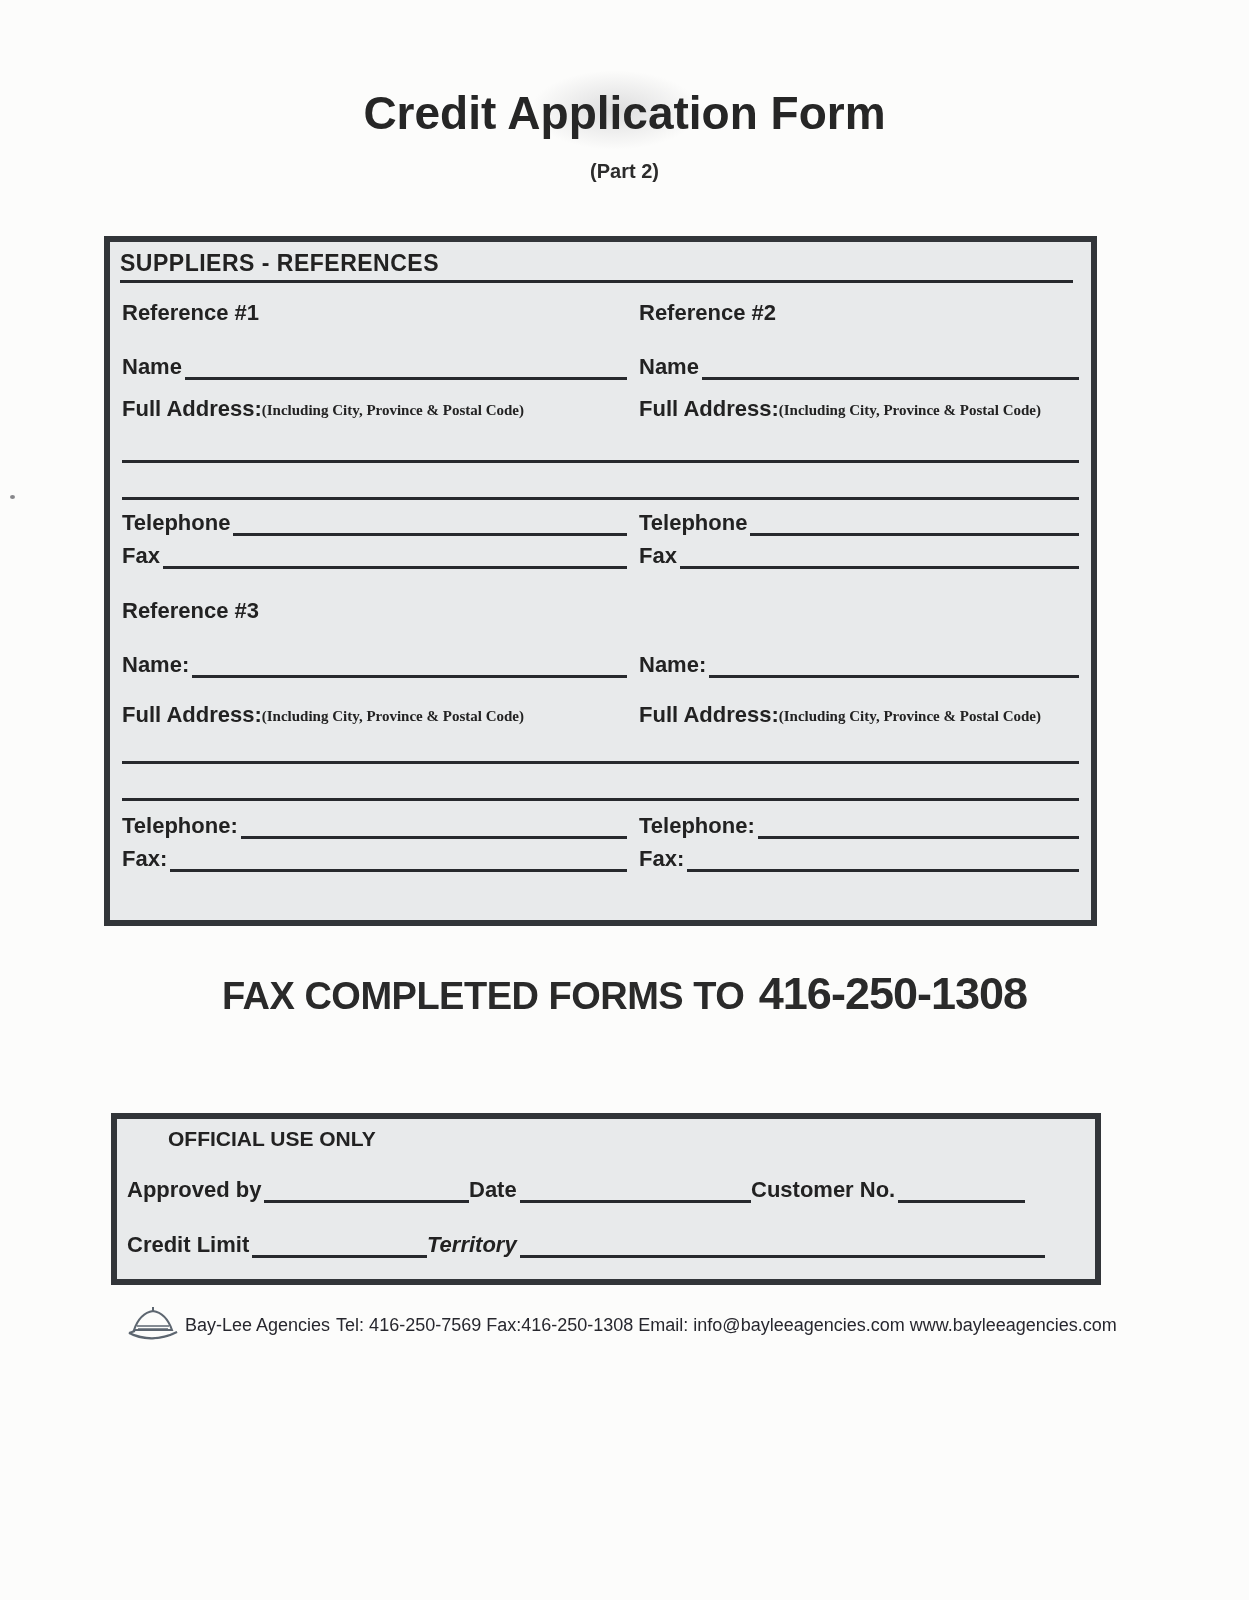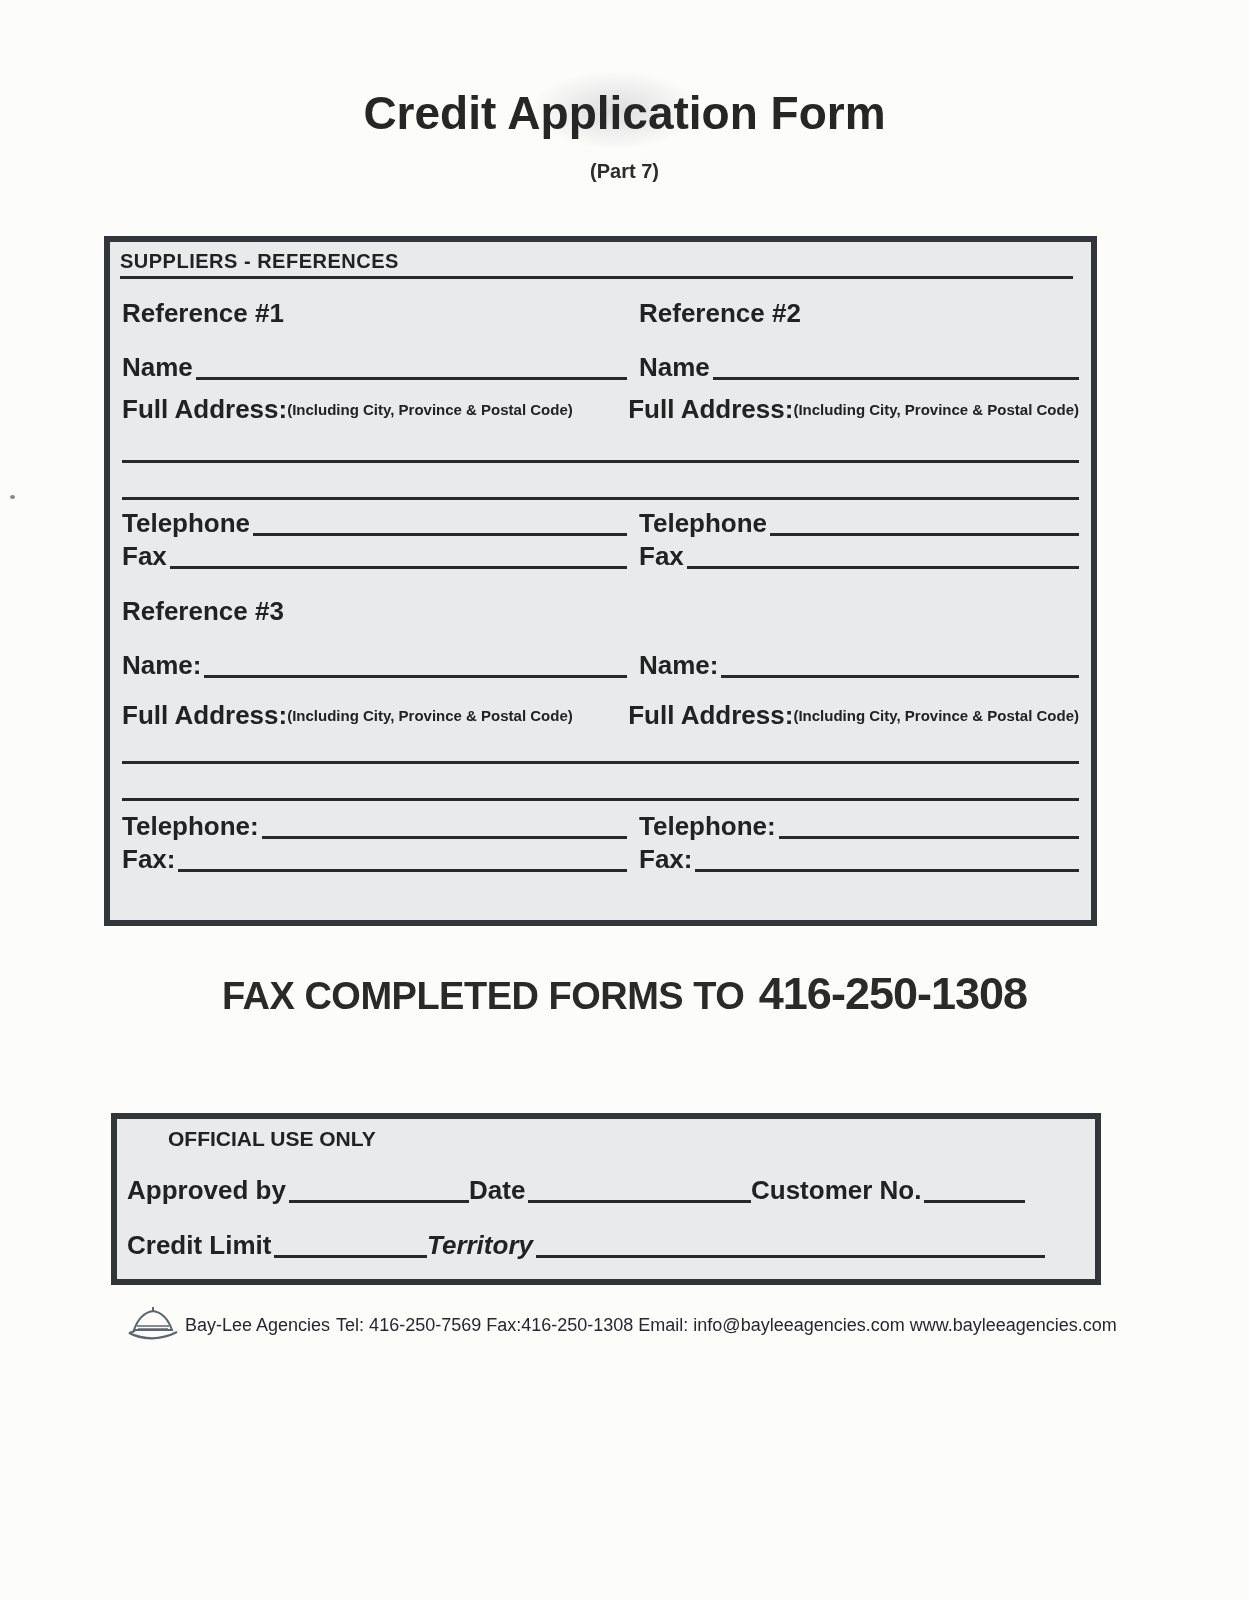--- a/index.html
+++ b/index.html
@@ -29,29 +29,29 @@
   .box {
     position:absolute; box-sizing:border-box;
     background:#e8eaeb; border:6px solid #323539;
   }
   .box.suppliers { left:104px; top:236px; width:993px; height:690px; }
   .box.official  { left:111px; top:1113px; width:990px; height:172px; }
 
   .sheading {
     position:absolute; top:8px; left:10px; right:18px;
     border-bottom:3px solid #27292d; padding-bottom:3px;
-    font-size:20px; font-weight:bold; letter-spacing:0.5px; color:#222;
+    font-size:23px; font-weight:bold; letter-spacing:0.5px; color:#222;
   }
   .sheading > span { text-decoration:none; }
 
   .srow { position:absolute; left:12px; width:957px; display:flex; }
   .cl { width:505px; display:flex; align-items:flex-end; }
   .cr { margin-left:12px; flex:1; display:flex; align-items:flex-end; }
-  .lbl { font-size:26px; font-weight:bold; line-height:26px; white-space:nowrap; color:#222; }
-  .note { font-size:15px; font-weight:bold; line-height:22px; white-space:nowrap; color:#222; padding-bottom:1px; }
+  .lbl { font-size:22px; font-weight:bold; line-height:26px; white-space:nowrap; color:#222; }
+  .note { font-size:15px; font-weight:bold; line-height:22px; white-space:nowrap; color:#222; padding-bottom:1px;font-family:Liberation Serif, serif; }
   .fill { flex:1; border-bottom:3px solid #27292d; height:6px; margin-left:3px; min-width:20px; }
   .longline { position:absolute; left:12px; width:957px; height:0; border-bottom:3px solid #27292d; }
 
   .faxbanner {
     position:absolute; top:968px; left:0; width:100%; text-align:center;
     font-weight:bold; color:#2a2a2a; white-space:nowrap;
   }
   .faxwords { font-size:38px; letter-spacing:-0.5px; vertical-align:baseline; }
   .faxnum   { font-size:45px; letter-spacing:-1px; margin-left:10px; vertical-align:baseline; }
 
@@ -72,21 +72,21 @@
 </style>
 </head>
 <body>
 
 <div class="page">
 
   <div class="smudge"></div>
   <div class="speck"></div>
 
   <div class="title">Credit Application Form</div>
-  <div class="subtitle">(Part 7)</div>
+  <div class="subtitle">(Part 2)</div>
 
   <div class="box suppliers">
 
     <div class="sheading">
       <span>SUPPLIERS - REFERENCES</span>
     </div>
 
     <div class="srow" style="top:58px">
       <div class="cl">
           <span class="lbl">Reference #1</span>

